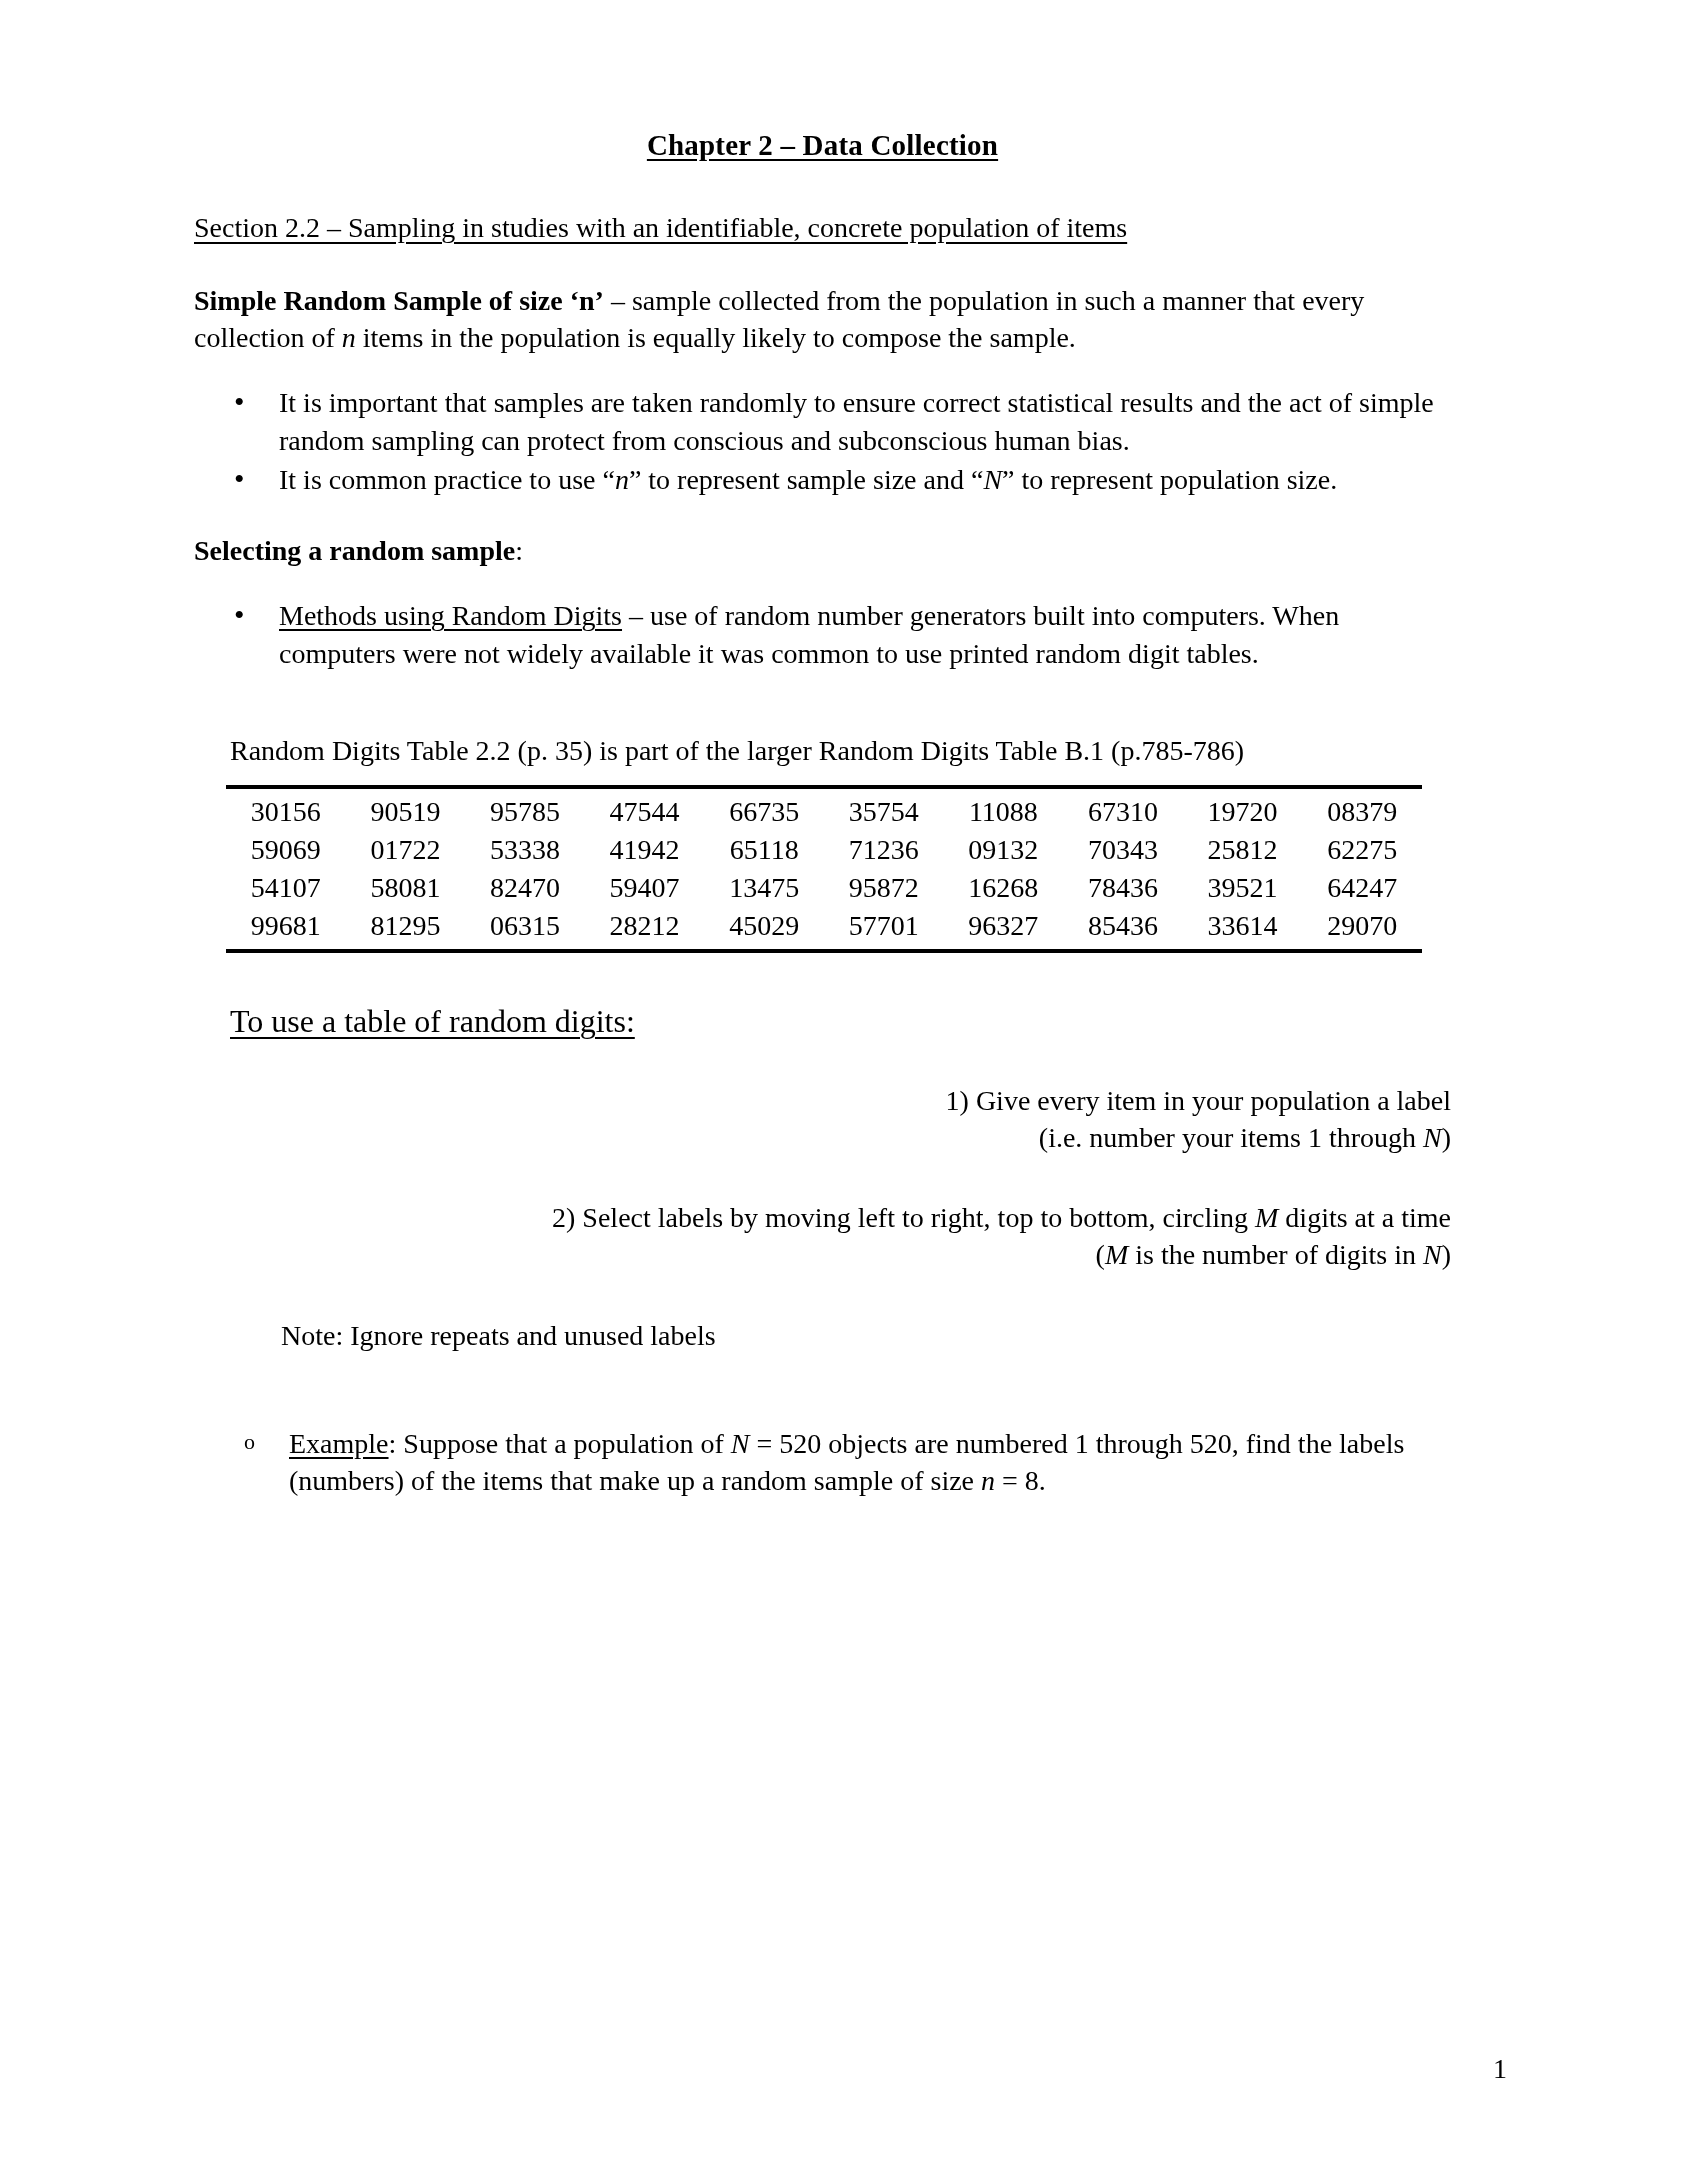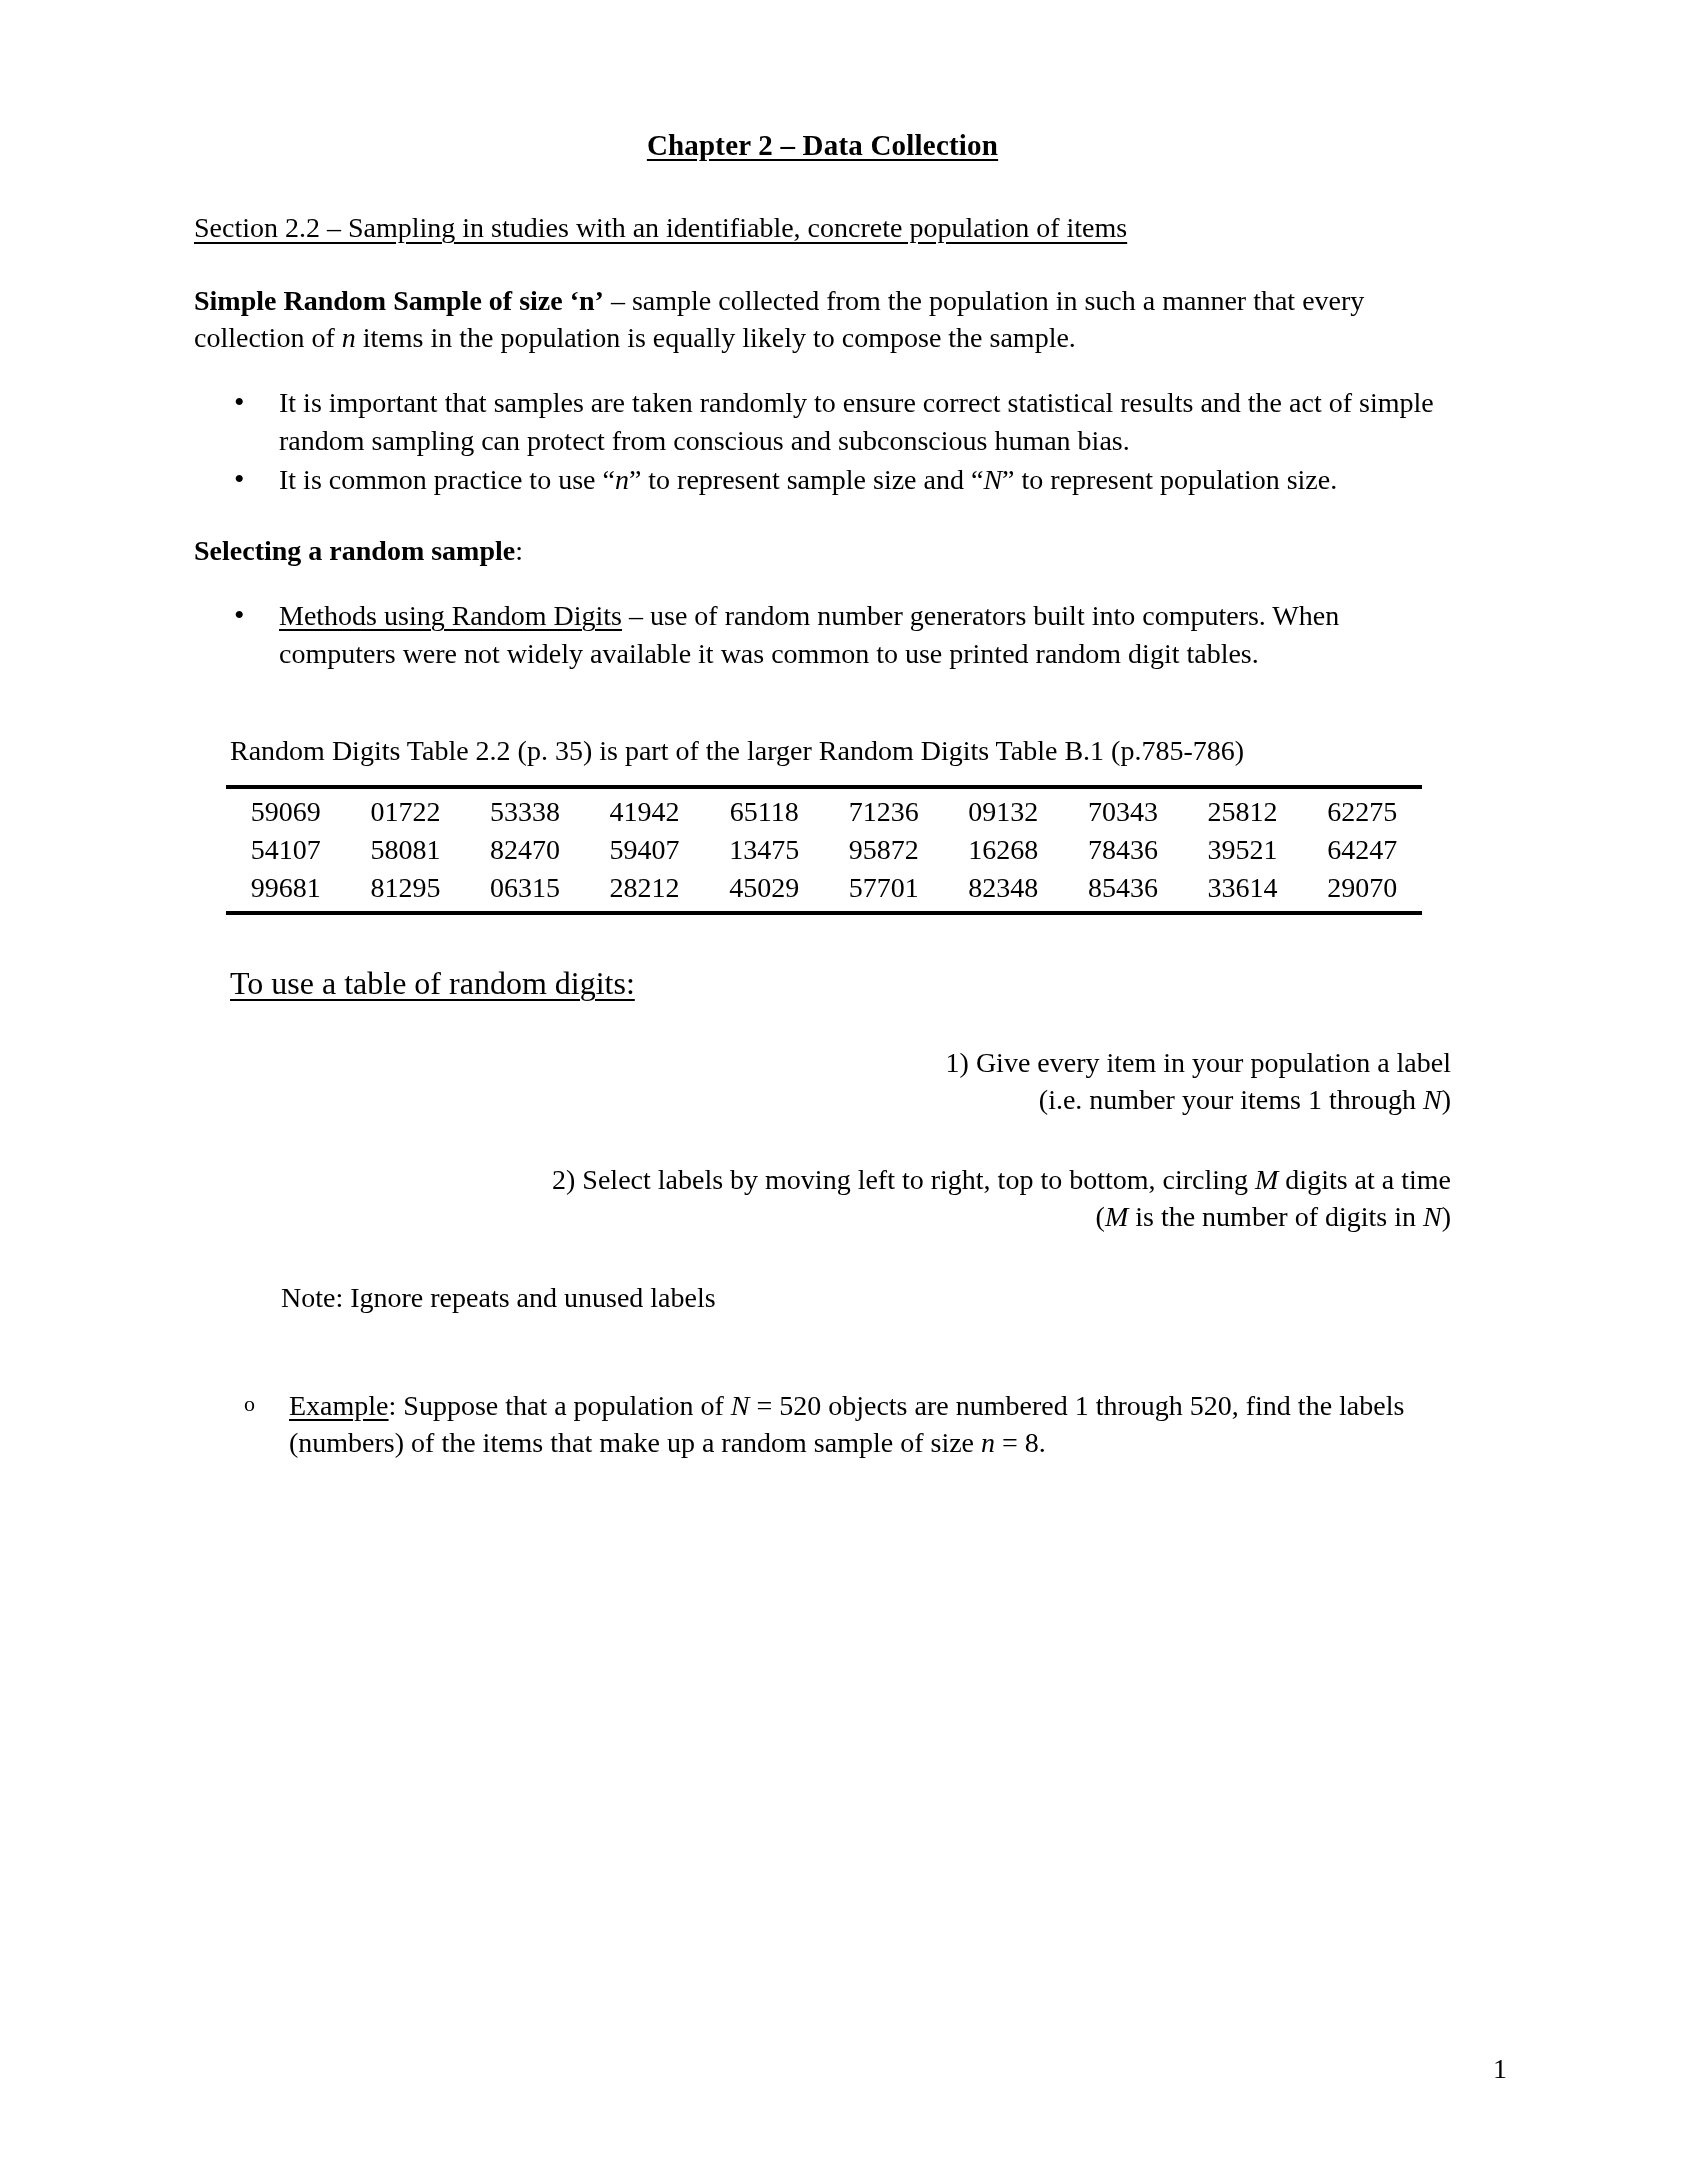--- a/index.html
+++ b/index.html
@@ -206,20 +206,32 @@
         <span class="u-underline">Methods using Random Digits</span><span>  –  use of random number generators built into computers. When computers were not widely available it was common to use printed random digit tables.</span>
       </li>
     </ul>
 
     <div class="table-caption">Random Digits Table 2.2 (p. 35) is part of the larger Random Digits Table B.1 (p.785-786)</div>
 
     <div class="digits-table-wrap">
       <table class="digits">
         <tbody>
           <tr>
+            <td>30156</td>
+            <td>90519</td>
+            <td>95785</td>
+            <td>47544</td>
+            <td>66735</td>
+            <td>35754</td>
+            <td>11088</td>
+            <td>67310</td>
+            <td>19720</td>
+            <td>08379</td>
+          </tr>
+          <tr>
             <td>59069</td>
             <td>01722</td>
             <td>53338</td>
             <td>41942</td>
             <td>65118</td>
             <td>71236</td>
             <td>09132</td>
             <td>70343</td>
             <td>25812</td>
             <td>62275</td>
@@ -236,21 +248,21 @@
             <td>39521</td>
             <td>64247</td>
           </tr>
           <tr>
             <td>99681</td>
             <td>81295</td>
             <td>06315</td>
             <td>28212</td>
             <td>45029</td>
             <td>57701</td>
-            <td>82348</td>
+            <td>96327</td>
             <td>85436</td>
             <td>33614</td>
             <td>29070</td>
           </tr>
         </tbody>
       </table>
     </div>
 
     <div class="subhead-underline">
       <span>To use a table of random digits:</span>

